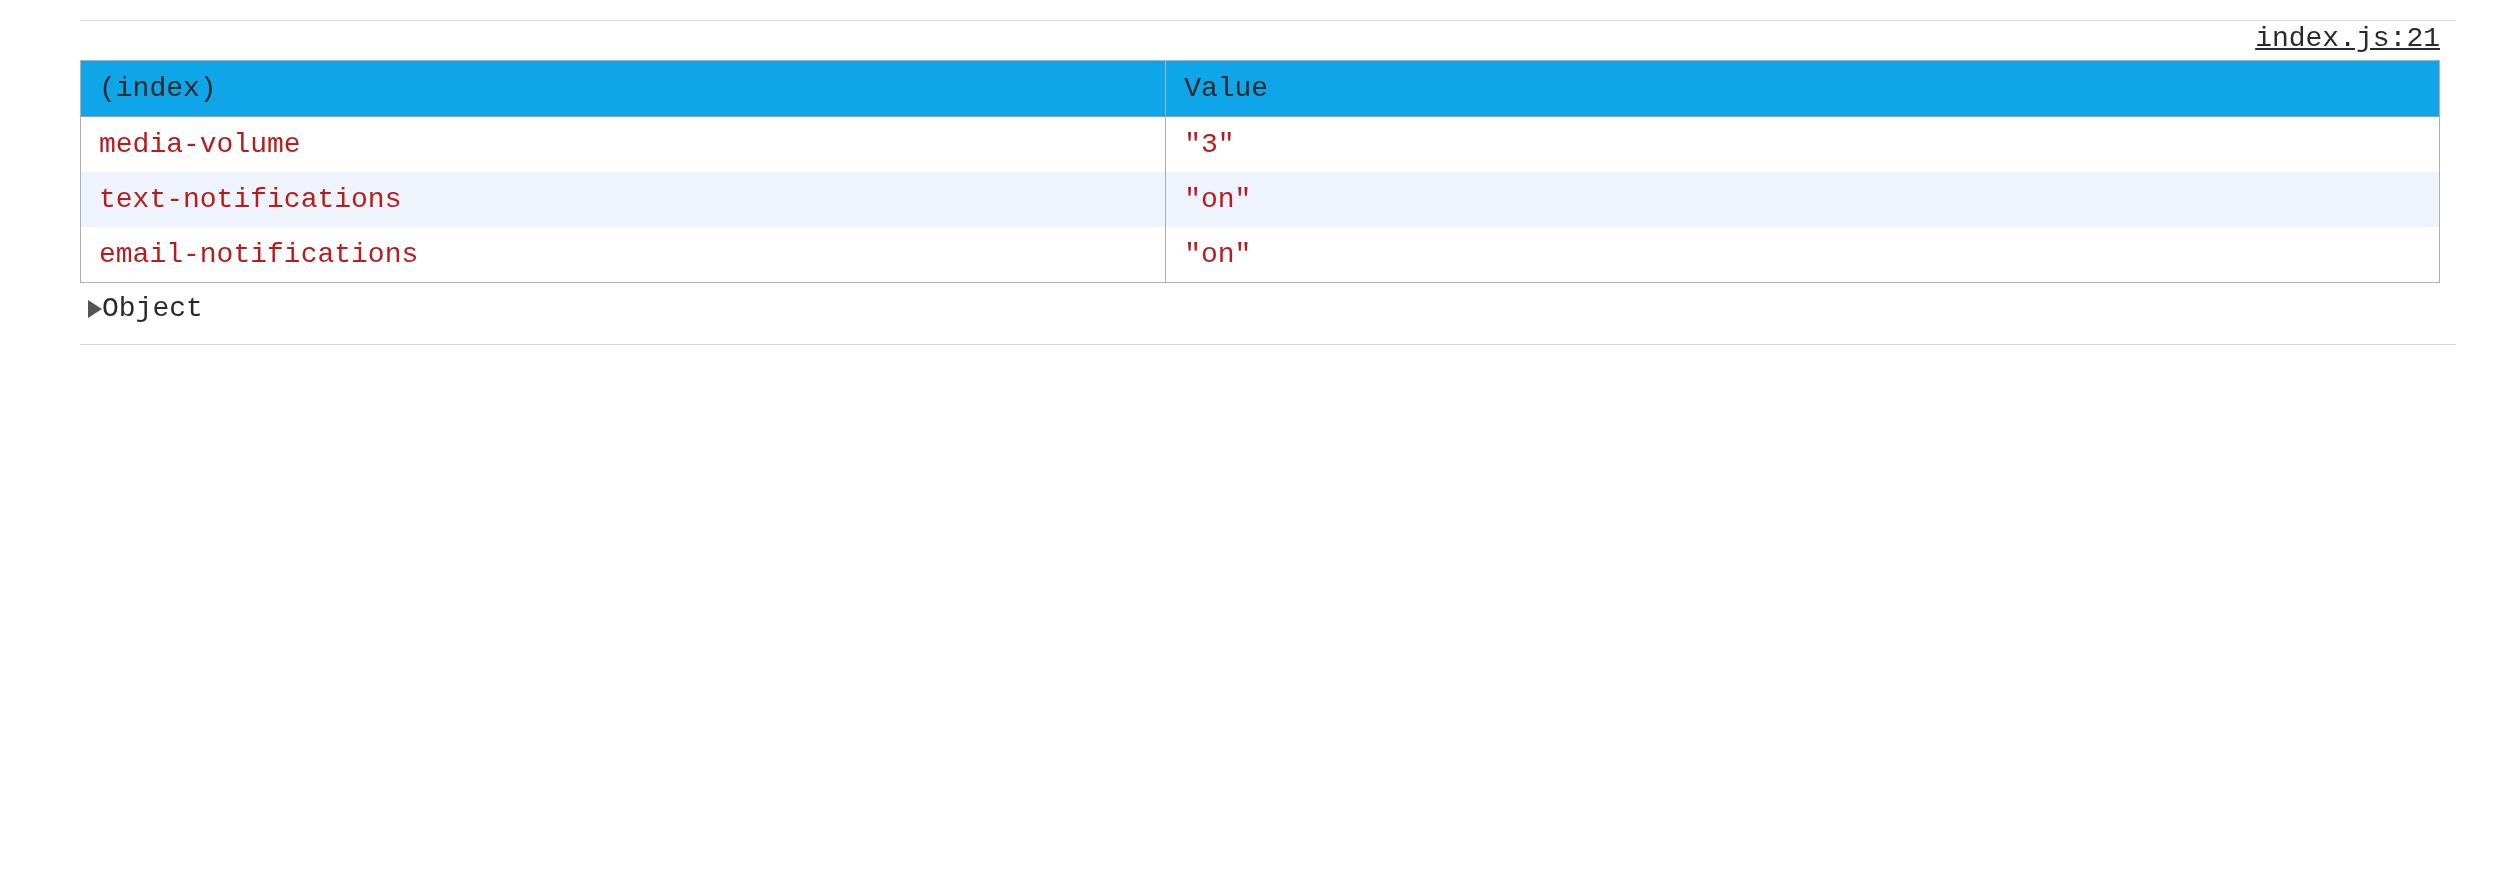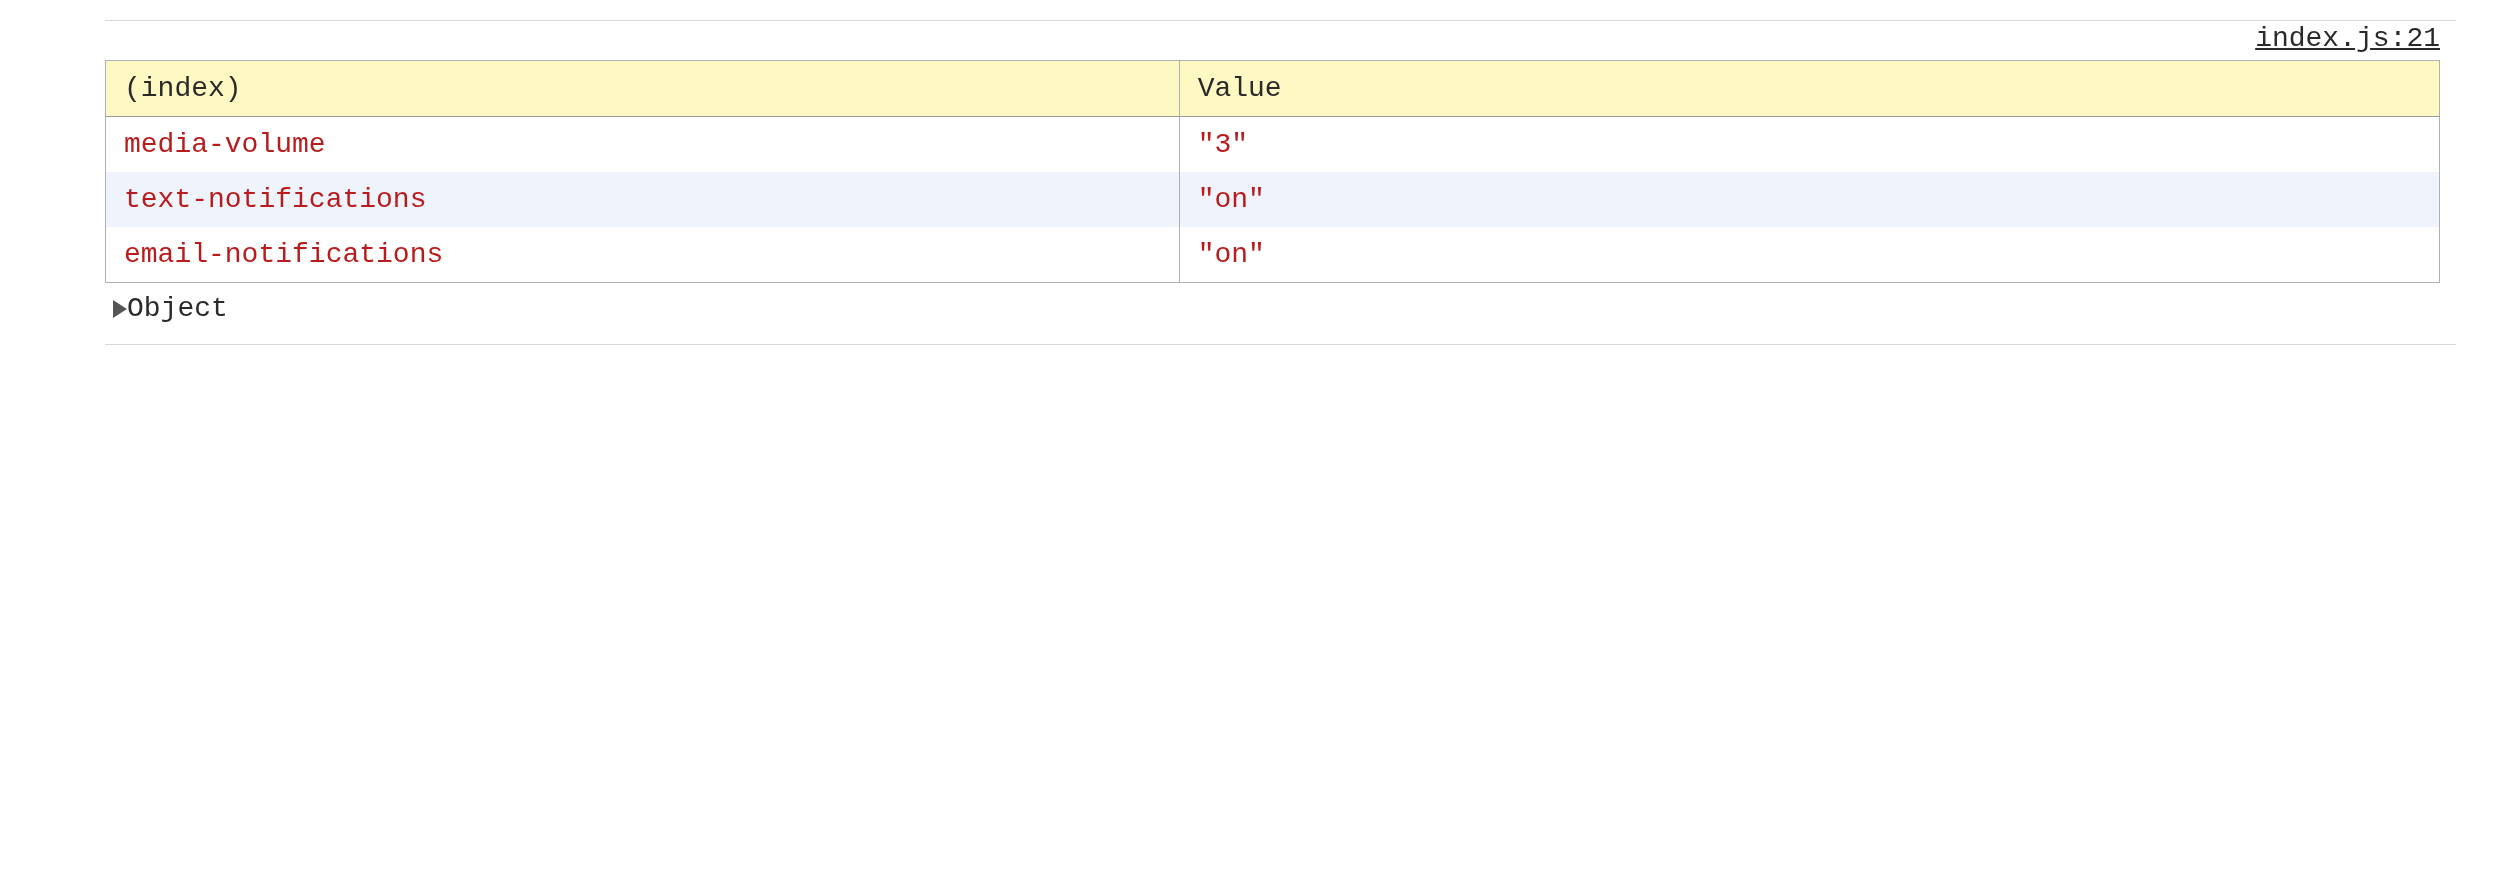--- a/index.html
+++ b/index.html
@@ -25,21 +25,21 @@
       cursor: pointer;
     }
     .console-table {
       width: 100%;
       border-collapse: collapse;
       border: 1px solid #b0b0b0;
     }
     .console-table th {
       text-align: left;
       font-weight: normal;
-      background: #fef9c3;
+      background: #0ea5e9;
       padding: 12px 18px;
       border-bottom: 1px solid #9a9a9a;
       color: #2a2a2a;
     }
     .console-table th:first-child,
     .console-table td:first-child {
       border-right: 1px solid #b0b0b0;
       width: 46%;
     }
     .console-table td {
@@ -69,21 +69,20 @@
       border-top: 9px solid transparent;
       border-bottom: 9px solid transparent;
       border-left: 14px solid #555;
       cursor: pointer;
     }
     .outer-wrap {
       border: 1px solid #d8d8d8;
       padding: 2px 16px 20px 0;
       border-left: none;
       border-right: none;
-      margin-left: 25px;
     }
   </style>
 </head>
 <body>
 
 <div class="outer-wrap">
 
   <div class="source-link-row">
     <span class="source-link">index.js:21</span>
   </div>

